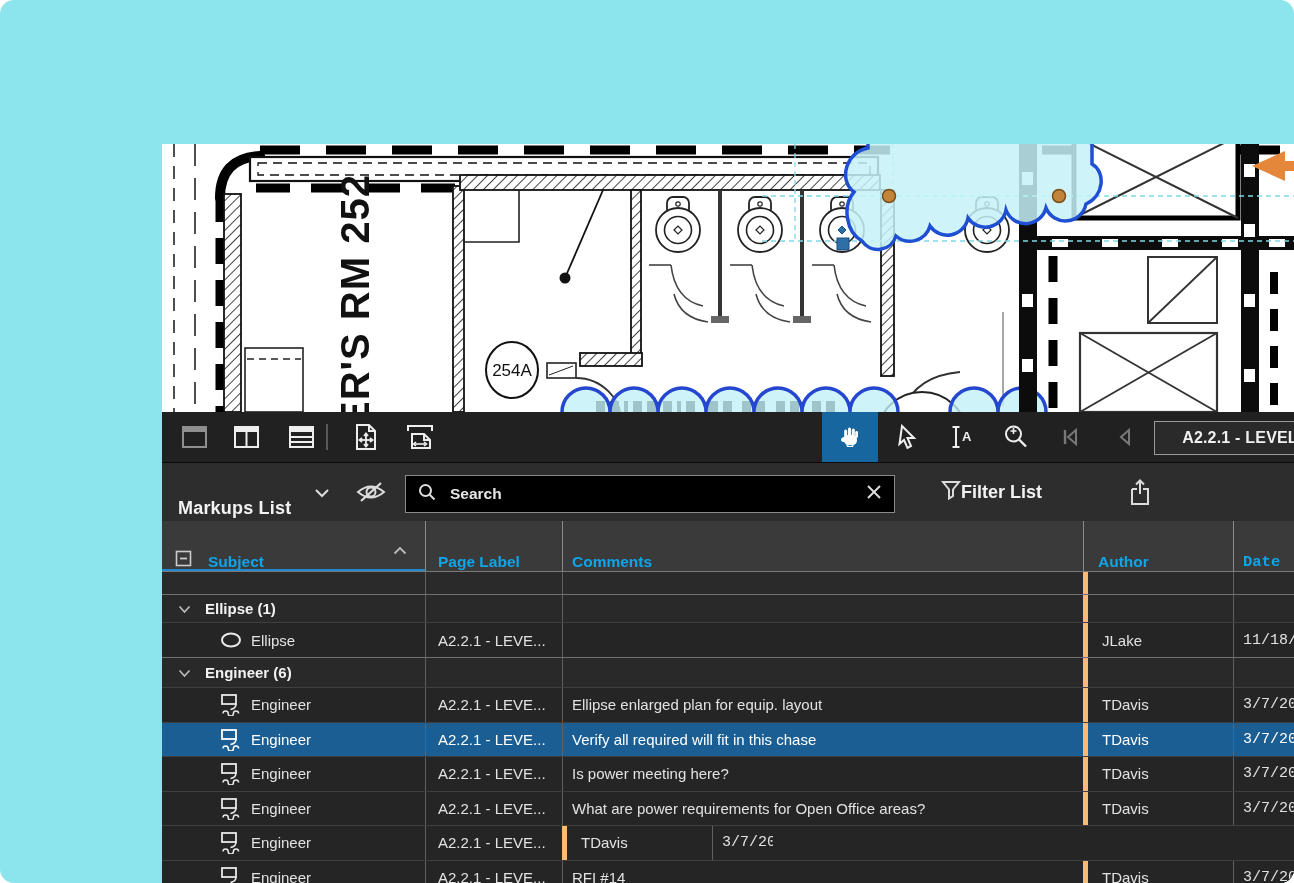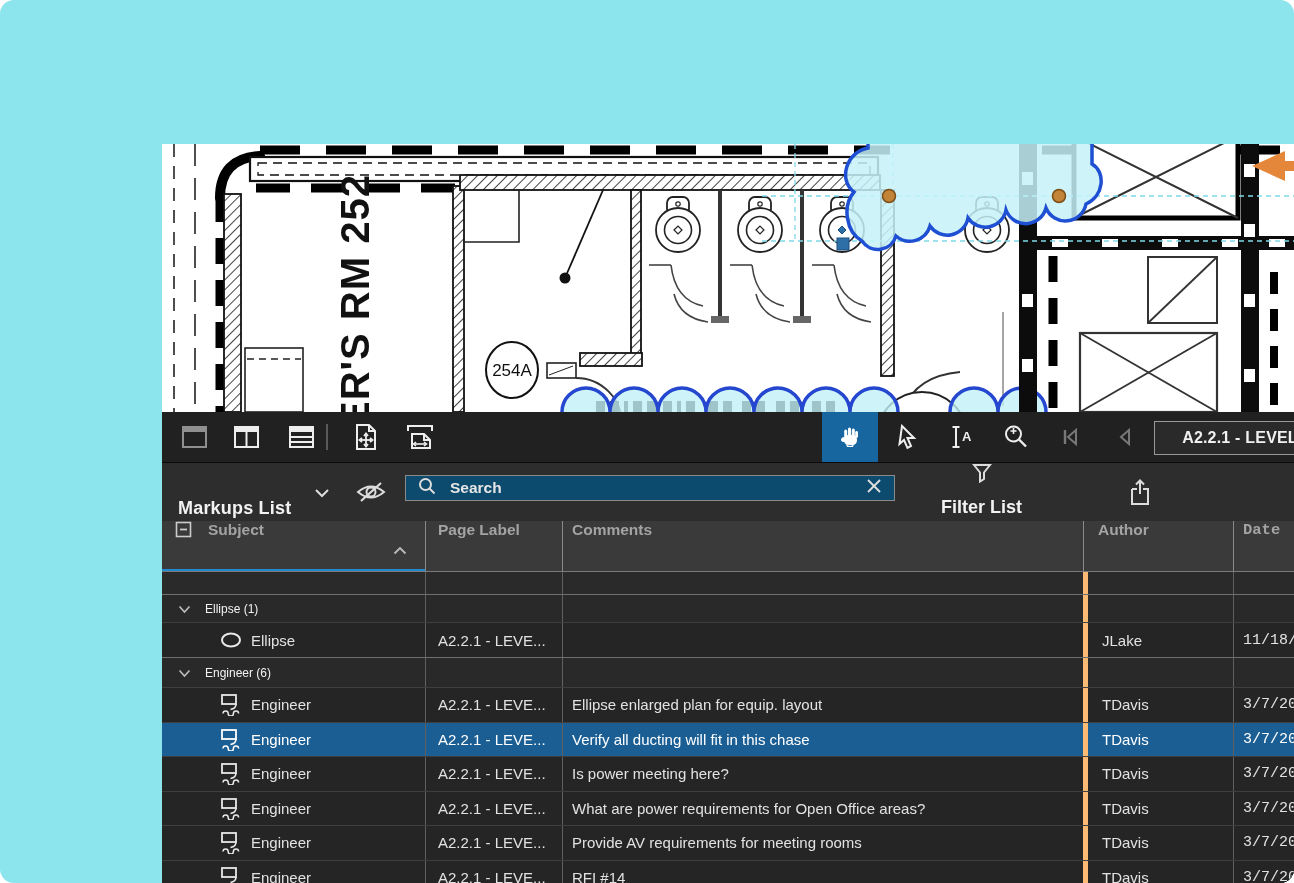--- a/index.html
+++ b/index.html
@@ -16,50 +16,50 @@
   .tool-active{background:#17669f;}
   .tsep{position:absolute;top:12px;width:2px;height:26px;background:#5a5a5a;}
   .pagebox{position:absolute;top:9px;left:992px;width:170px;height:32px;border:1px solid #9a9a9a;background:#2a2a2a;
            color:#f0f0f0;font-size:16px;font-weight:bold;display:flex;align-items:center;justify-content:center;letter-spacing:.2px;}
 
   
   .mbar{height:58px;background:#2d2d2d;position:relative;flex:none;}
   .mtitle{position:absolute;left:16px;top:16px;height:58px;display:flex;align-items:center;color:#f2f2f2;font-size:18px;font-weight:bold;letter-spacing:.2px;}
   .mchev{position:absolute;left:152px;top:22px;}
   .meye{position:absolute;left:192px;top:16px;}
-  .searchbox{position:absolute;left:243px;top:12px;width:490px;height:26px;border:1px solid #8a8a8a;background:#0c4a6e;
+  .searchbox{position:absolute;left:243px;top:12px;width:490px;height:38px;border:1px solid #8a8a8a;background:#000000;
              display:flex;align-items:center;box-sizing:border-box;}
   .searchbox .sicon{margin-left:12px;}
   .searchbox .stext{margin-left:14px;color:#e6e6e6;font-size:15.5px;font-weight:bold;flex:1;}
   .searchbox .xicon{margin-right:12px;}
-  .filterwrap{position:absolute;left:779px;top:0;height:58px;display:flex;align-items:center;gap:10px;flex-direction:column;}
+  .filterwrap{position:absolute;left:779px;top:0;height:58px;display:flex;align-items:center;}
   .filterwrap .flabel{color:#f2f2f2;font-size:18px;font-weight:bold;}
   .sharebtn{position:absolute;left:966px;top:15px;}
 
   
   .thead{height:50px;background:#3a3a3a;display:flex;border-bottom:1px solid #7a7a7a;flex:none;position:relative;}
   .tbody{flex:1;overflow:hidden;background:#262626;display:flex;flex-direction:column;}
   .cell{box-sizing:border-box;flex:none;overflow:hidden;white-space:nowrap;}
   .c-subject{width:263px;}
   .c-page{width:137px;border-left:1px solid #606060;padding-left:12px;}
   .c-comments{width:521px;border-left:1px solid #606060;padding-left:9px;}
   .c-author{width:150px;border-left:5px solid #fdba74;padding-left:14px;}
   .c-date{width:61px;border-left:1px solid #606060;padding-left:9px;font-family:Liberation Mono, monospace;}
-  .thead .cell{display:flex;align-items:flex-start;color:#a3a3a3;font-size:15.5px;font-weight:bold;}
+  .thead .cell{display:flex;align-items:flex-end;color:#0ea5e9;font-size:15.5px;font-weight:bold;}
   .thead .c-page,.thead .c-comments,.thead .c-author,.thead .c-date{border-left:1px solid #8a8a8a;}
   .thead .c-subject{position:relative;}
   .hd-collapse{margin-left:13px;}
   .hd-subject-label{margin-left:16px;}
   .hd-sort{position:absolute;right:18px;top:20px;}
   .sort-underline{position:absolute;left:0;bottom:-1px;width:263px;height:3px;background:#2089cf;}
   .trow{display:flex;align-items:center;flex:none;}
   .trow .cell{height:100%;display:flex;align-items:center;color:#e2e2e2;font-size:15px;}
   .row-spacer{height:22px;background:#2a2a2a;}
   .row-group{height:27px;background:#292929;border-top:1px solid #6f6f6f;}
-  .row-group .glabel{color:#f2f2f2;font-weight:normal;font-size:12px;margin-left:14px;}
+  .row-group .glabel{color:#f2f2f2;font-weight:bold;font-size:15px;margin-left:14px;}
   .row-group .gchev{margin-left:16px;}
   .row-data{height:33.5px;background:#252525;border-top:1px solid #3f3f3f;}
   .row-data.selected{background:#1b5e94;}
   .row-data.selected .cell{color:#ffffff;}
   .ricon{margin-left:58px;margin-right:9px;display:flex;align-items:center;}
   .eng2{height:29px;}
 </style>
 </head>
 <body>
 
@@ -477,21 +477,21 @@
           <span class="ricon">
             <svg width="22" height="23" viewBox="0 0 22 23">
                 <rect x="2" y="2" width="14" height="9" fill="none" stroke="#fff" stroke-width="1.8"></rect>
                 <path d="M16 11 C 16 14.5 13.5 16 10.5 16.5" fill="none" stroke="#fff" stroke-width="1.6"></path>
                 <path d="M3 20.5 a2.6 2.6 0 0 1 5.2 0 a2.6 2.6 0 0 0 5.2 0 a2.6 2.6 0 0 1 5.2 0" fill="none" stroke="#fff" stroke-width="1.5"></path>
               </svg>
           </span>
           <span>Engineer</span>
         </div>
         <div class="cell c-page">A2.2.1 - LEVE...</div>
-        <div class="cell c-comments">Verify all ducting will fit in this chase</div>
+        <div class="cell c-comments">Verify all required will fit in this chase</div>
         <div class="cell c-author">TDavis</div>
         <div class="cell c-date">3/7/20</div>
       </div>
 
       <div class="trow row-data">
         <div class="cell c-subject">
           <span class="ricon">
             <svg width="22" height="23" viewBox="0 0 22 23">
                 <rect x="2" y="2" width="14" height="9" fill="none" stroke="#e8e8e8" stroke-width="1.8"></rect>
                 <path d="M16 11 C 16 14.5 13.5 16 10.5 16.5" fill="none" stroke="#e8e8e8" stroke-width="1.6"></path>
@@ -528,21 +528,20 @@
           <span class="ricon">
             <svg width="22" height="23" viewBox="0 0 22 23">
                 <rect x="2" y="2" width="14" height="9" fill="none" stroke="#e8e8e8" stroke-width="1.8"></rect>
                 <path d="M16 11 C 16 14.5 13.5 16 10.5 16.5" fill="none" stroke="#e8e8e8" stroke-width="1.6"></path>
                 <path d="M3 20.5 a2.6 2.6 0 0 1 5.2 0 a2.6 2.6 0 0 0 5.2 0 a2.6 2.6 0 0 1 5.2 0" fill="none" stroke="#e8e8e8" stroke-width="1.5"></path>
               </svg>
           </span>
           <span>Engineer</span>
         </div>
         <div class="cell c-page">A2.2.1 - LEVE...</div>
-        <div class="cell c-comments">Provide AV requirements for meeting rooms</div>
         <div class="cell c-author">TDavis</div>
         <div class="cell c-date">3/7/20</div>
       </div>
 
       <div class="trow row-data">
         <div class="cell c-subject">
           <span class="ricon">
             <svg width="22" height="23" viewBox="0 0 22 23">
                 <rect x="2" y="2" width="14" height="9" fill="none" stroke="#e8e8e8" stroke-width="1.8"></rect>
                 <path d="M16 11 C 16 14.5 13.5 16 10.5 16.5" fill="none" stroke="#e8e8e8" stroke-width="1.6"></path>

